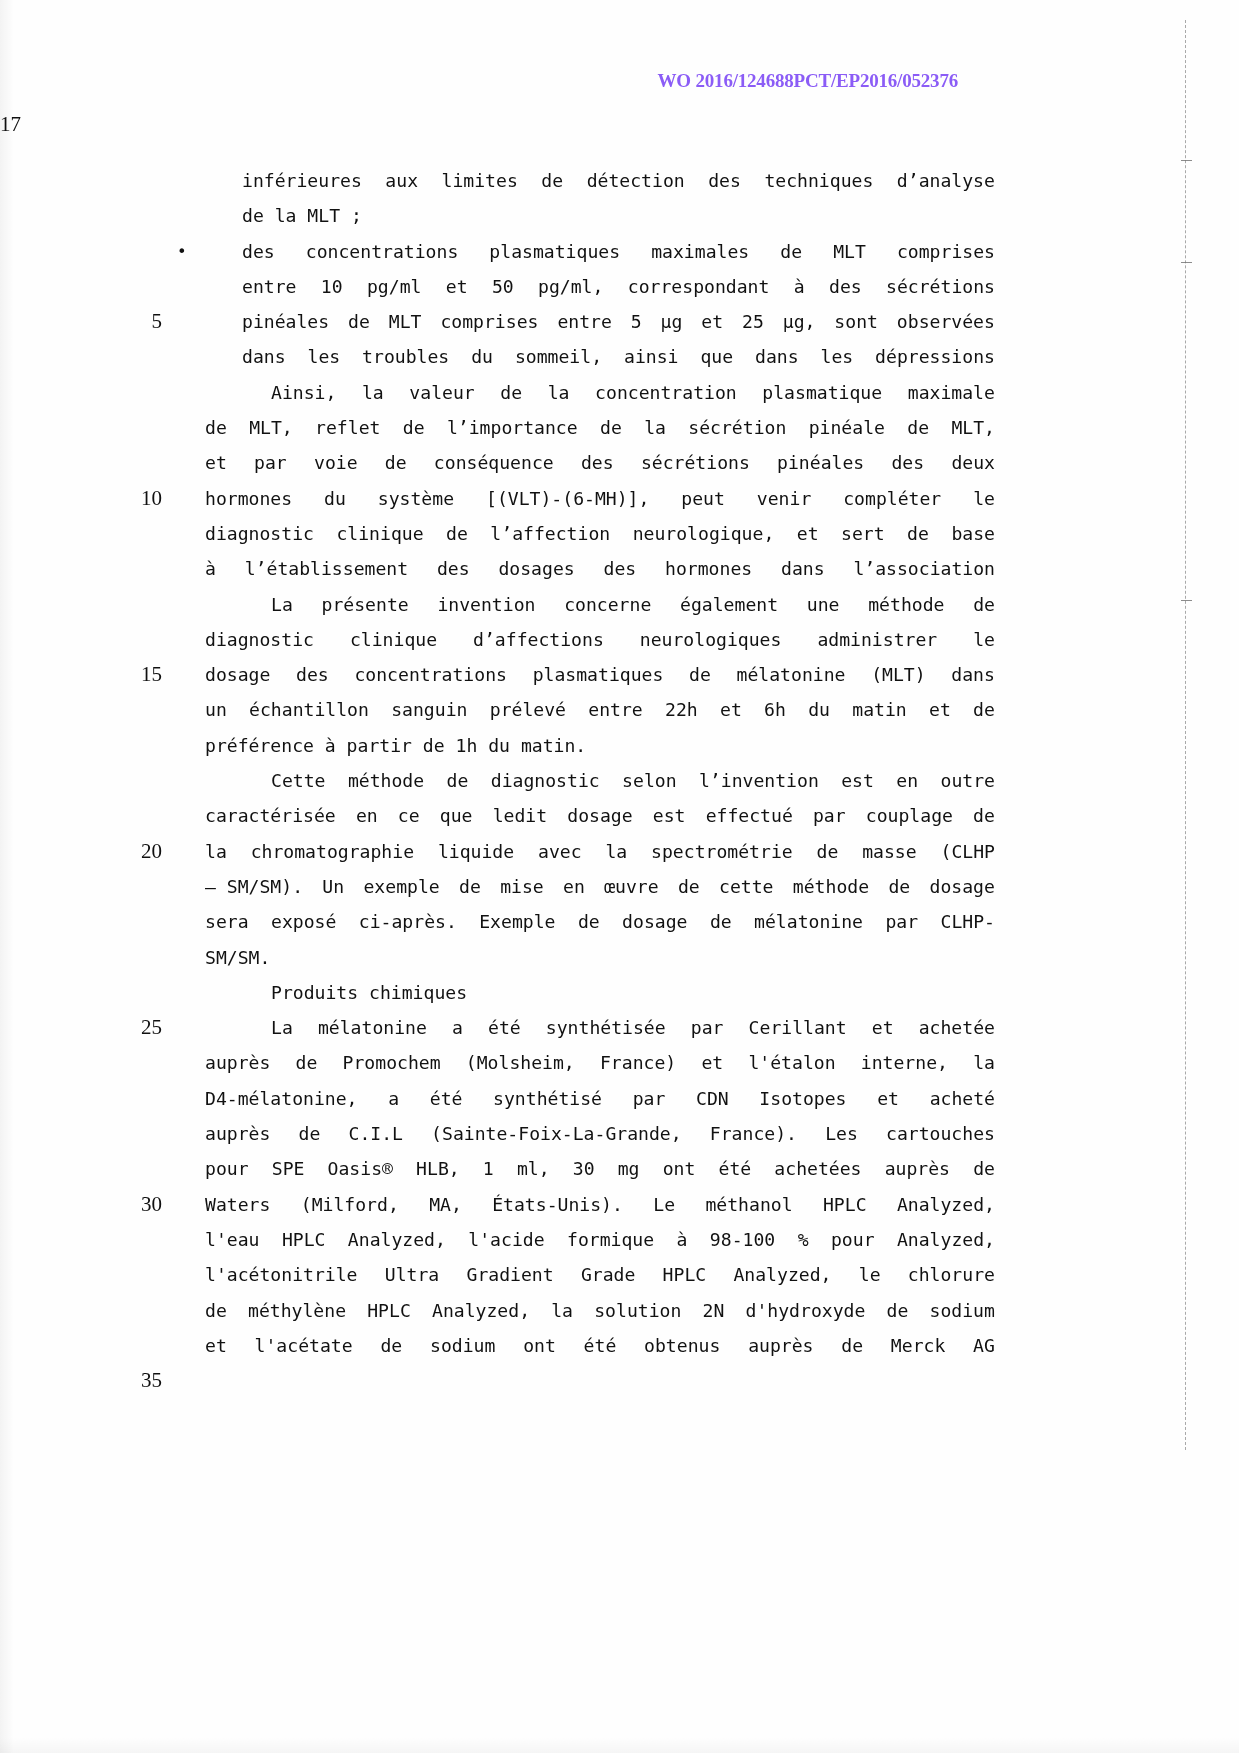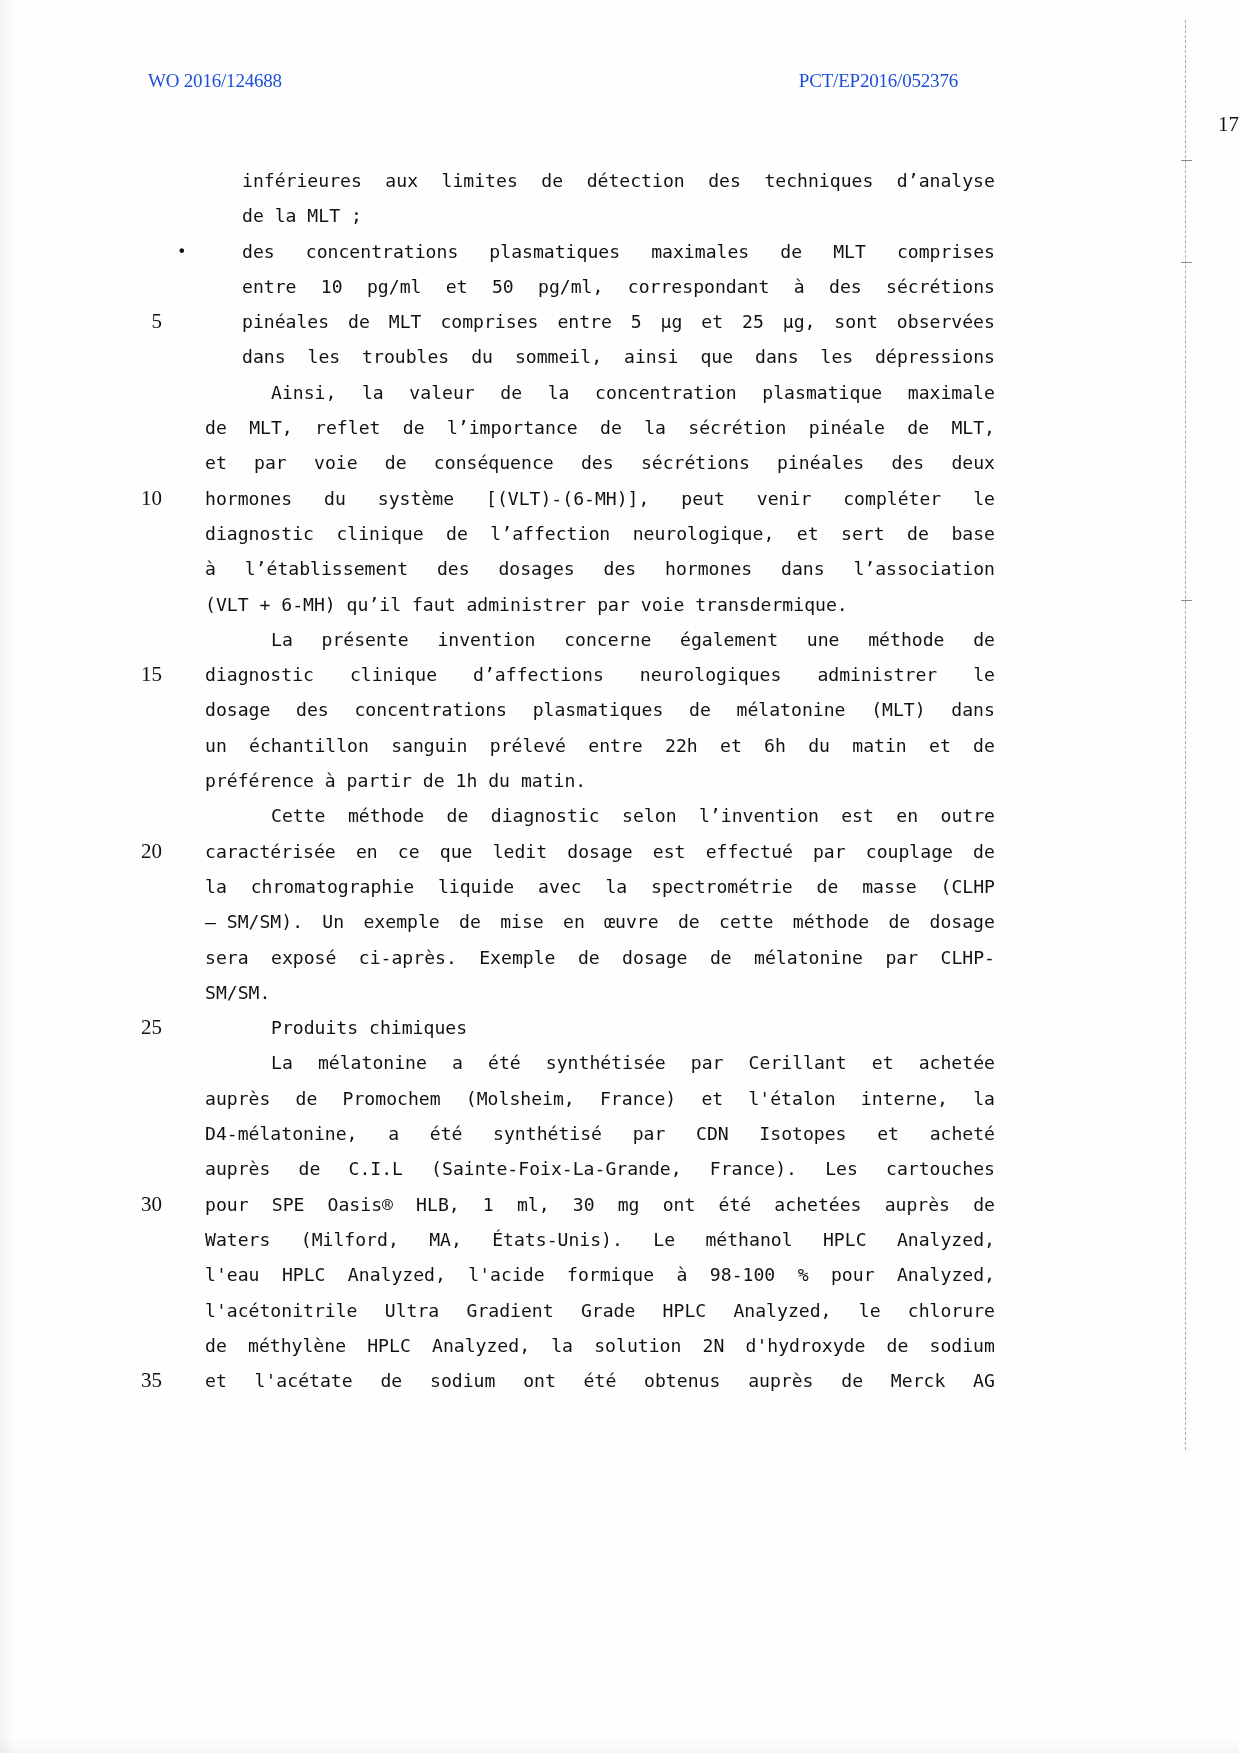--- a/index.html
+++ b/index.html
@@ -24,38 +24,38 @@
     background: #fefefe;
   }
 
   
   .header {
     position: absolute;
     left: 148px;
     top: 70px;
     width: 810px;
     display: flex;
-    justify-content: space-between;
+    justify-content: flex-end;
     align-items: baseline;
     font-family: "Liberation Serif", "DejaVu Serif", serif;
-    font-weight: normal;
+    font-weight: bold;
     font-size: 19px;
     letter-spacing: -0.2px;
-    color: #1d4ed8;
+    color: #8b5cf6;
   }
   .header .doc-left { white-space: nowrap; }
   .header .doc-right { white-space: nowrap; }
 
   
   .page-number {
     position: absolute;
     top: 112px;
     left: 0;
     width: 1239px;
-    text-align: right;
+    text-align: left;
     font-family: "Liberation Serif", "DejaVu Serif", serif;
     font-size: 21px;
     color: #101010;
   }
 
   
   .body-block {
     position: absolute;
     left: 205px;
     top: 163px;
@@ -177,21 +177,20 @@
       <div class="line bullet-line just"><span>des</span><span>concentrations</span><span>plasmatiques</span><span>maximales</span><span>de</span><span>MLT</span><span>comprises</span><span class="bullet-marker">•</span></div>
       <div class="line bullet-line just"><span>entre</span><span>10</span><span>pg/ml</span><span>et</span><span>50</span><span>pg/ml,</span><span>correspondant</span><span>à</span><span>des</span><span>sécrétions</span></div>
       <div class="line bullet-line just"><span>pinéales</span><span>de</span><span>MLT</span><span>comprises</span><span>entre</span><span>5</span><span>µg</span><span>et</span><span>25</span><span>µg,</span><span>sont</span><span>observées</span></div>
       <div class="line bullet-line just"><span>dans</span><span>les</span><span>troubles</span><span>du</span><span>sommeil,</span><span>ainsi</span><span>que</span><span>dans</span><span>les</span><span>dépressions</span></div>
       <div class="line indent just"><span>Ainsi,</span><span>la</span><span>valeur</span><span>de</span><span>la</span><span>concentration</span><span>plasmatique</span><span>maximale</span></div>
       <div class="line just"><span>de</span><span>MLT,</span><span>reflet</span><span>de</span><span>l’importance</span><span>de</span><span>la</span><span>sécrétion</span><span>pinéale</span><span>de</span><span>MLT,</span></div>
       <div class="line just"><span>et</span><span>par</span><span>voie</span><span>de</span><span>conséquence</span><span>des</span><span>sécrétions</span><span>pinéales</span><span>des</span><span>deux</span></div>
       <div class="line just"><span>hormones</span><span>du</span><span>système</span><span>[(VLT)-(6-MH)],</span><span>peut</span><span>venir</span><span>compléter</span><span>le</span></div>
       <div class="line just"><span>diagnostic</span><span>clinique</span><span>de</span><span>l’affection</span><span>neurologique,</span><span>et</span><span>sert</span><span>de</span><span>base</span></div>
       <div class="line just"><span>à</span><span>l’établissement</span><span>des</span><span>dosages</span><span>des</span><span>hormones</span><span>dans</span><span>l’association</span></div>
-      <div class="line">(VLT + 6-MH) qu’il faut administrer par voie transdermique.</div>
       <div class="line indent just"><span>La</span><span>présente</span><span>invention</span><span>concerne</span><span>également</span><span>une</span><span>méthode</span><span>de</span></div>
       <div class="line just"><span>diagnostic</span><span>clinique</span><span>d’affections</span><span>neurologiques</span><span>administrer</span><span>le</span></div>
       <div class="line just"><span>dosage</span><span>des</span><span>concentrations</span><span>plasmatiques</span><span>de</span><span>mélatonine</span><span>(MLT)</span><span>dans</span></div>
       <div class="line just"><span>un</span><span>échantillon</span><span>sanguin</span><span>prélevé</span><span>entre</span><span>22h</span><span>et</span><span>6h</span><span>du</span><span>matin</span><span>et</span><span>de</span></div>
       <div class="line">préférence à partir de 1h du matin.</div>
       <div class="line indent just"><span>Cette</span><span>méthode</span><span>de</span><span>diagnostic</span><span>selon</span><span>l’invention</span><span>est</span><span>en</span><span>outre</span></div>
       <div class="line just"><span>caractérisée</span><span>en</span><span>ce</span><span>que</span><span>ledit</span><span>dosage</span><span>est</span><span>effectué</span><span>par</span><span>couplage</span><span>de</span></div>
       <div class="line just"><span>la</span><span>chromatographie</span><span>liquide</span><span>avec</span><span>la</span><span>spectrométrie</span><span>de</span><span>masse</span><span>(CLHP</span></div>
       <div class="line just"><span>– SM/SM).</span><span>Un</span><span>exemple</span><span>de</span><span>mise</span><span>en</span><span>œuvre</span><span>de</span><span>cette</span><span>méthode</span><span>de</span><span>dosage</span></div>
       <div class="line just"><span>sera</span><span>exposé</span><span>ci-après.</span><span>Exemple</span><span>de</span><span>dosage</span><span>de</span><span>mélatonine</span><span>par</span><span>CLHP-</span></div>

